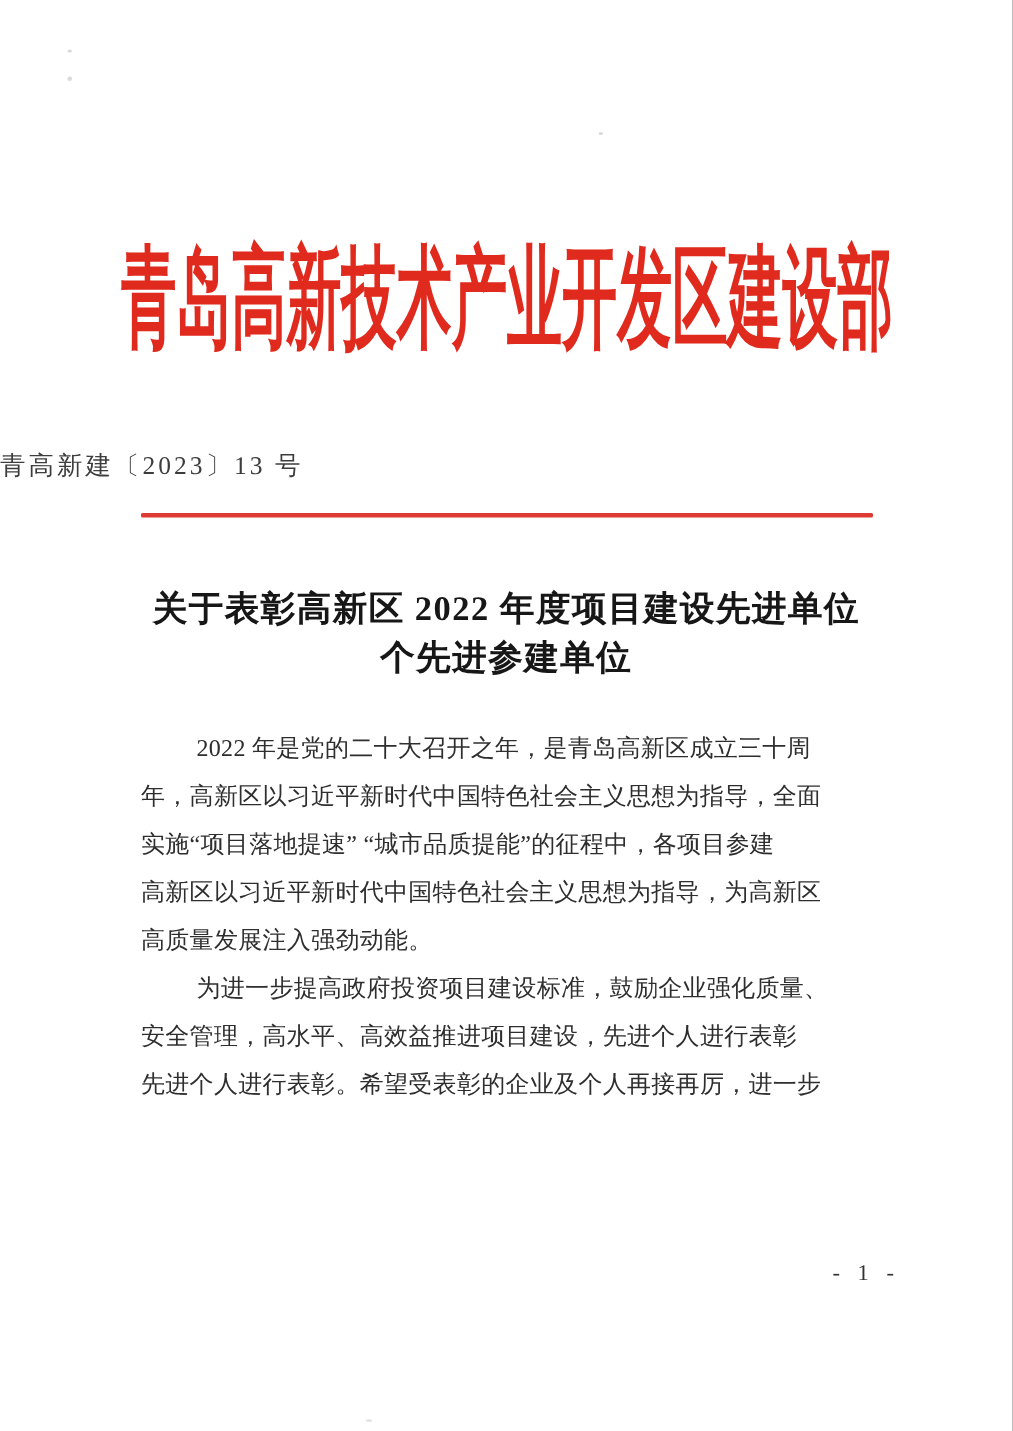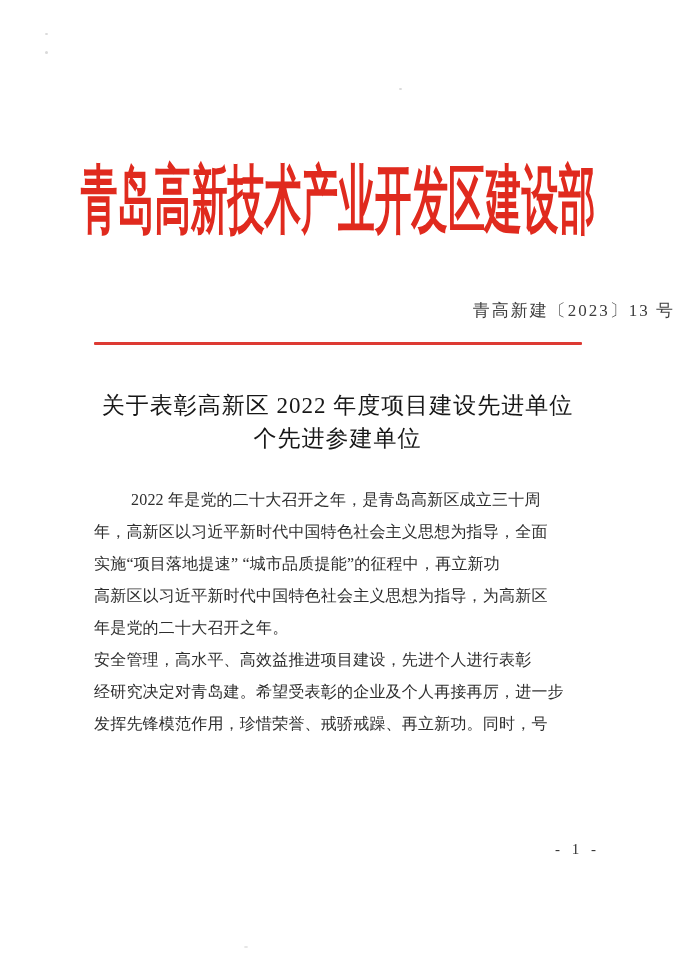--- a/index.html
+++ b/index.html
@@ -34,21 +34,21 @@
     transform: scale(0.525, 1.06);
     transform-origin: center center;
     letter-spacing: 0px;
   }
   
   .doc-number {
     position: absolute;
     top: 299px;
     left: 0;
     width: 675px;
-    text-align: right;
+    text-align: left;
     font-size: 17px;
     letter-spacing: 2px;
     color: #3d3d3d;
   }
   
   .red-divider {
     position: absolute;
     top: 342px;
     left: 94px;
     width: 488px;
@@ -56,21 +56,21 @@
     background: #dd3a33;
     border-radius: 1px;
   }
   
   .doc-title {
     position: absolute;
     top: 389px;
     left: 0;
     width: 675px;
     text-align: center;
-    font-weight: 400;
+    font-weight: 700;
     font-size: 23px;
     line-height: 33px;
     letter-spacing: 1px;
     color: #171717;
   }
   
   .doc-body {
     position: absolute;
     top: 484px;
     left: 94px;
@@ -124,23 +124,23 @@
   <div class="red-divider"></div>
 
   <div class="doc-title">
     <div>关于表彰高新区 2022 年度项目建设先进单位</div>
     <div>个先进参建单位</div>
   </div>
 
   <div class="doc-body">
       <div class="doc-line indent">2022 年是党的二十大召开之年，是青岛高新区成立三十周</div>
       <div class="doc-line">年，高新区以习近平新时代中国特色社会主义思想为指导，全面</div>
-      <div class="doc-line">实施“项目落地提速” “城市品质提能”的征程中，再立新功</div>
+      <div class="doc-line">实施“项目落地提速” “城市品质提能”的征程中，各项目参建</div>
       <div class="doc-line">高新区以习近平新时代中国特色社会主义思想为指导，为高新区</div>
-      <div class="doc-line">年是党的二十大召开之年。</div>
+      <div class="doc-line">高质量发展注入强劲动能。</div>
+      <div class="doc-line indent">为进一步提高政府投资项目建设标准，鼓励企业强化质量、</div>
       <div class="doc-line">安全管理，高水平、高效益推进项目建设，先进个人进行表彰</div>
-      <div class="doc-line">经研究决定对青岛建。希望受表彰的企业及个人再接再厉，进一步</div>
-      <div class="doc-line">发挥先锋模范作用，珍惜荣誉、戒骄戒躁、再立新功。同时，号</div>
+      <div class="doc-line">先进个人进行表彰。希望受表彰的企业及个人再接再厉，进一步</div>
     </div>
 
   <div class="page-number">- 1 -</div>
 
 </div>
 
 </body></html>

